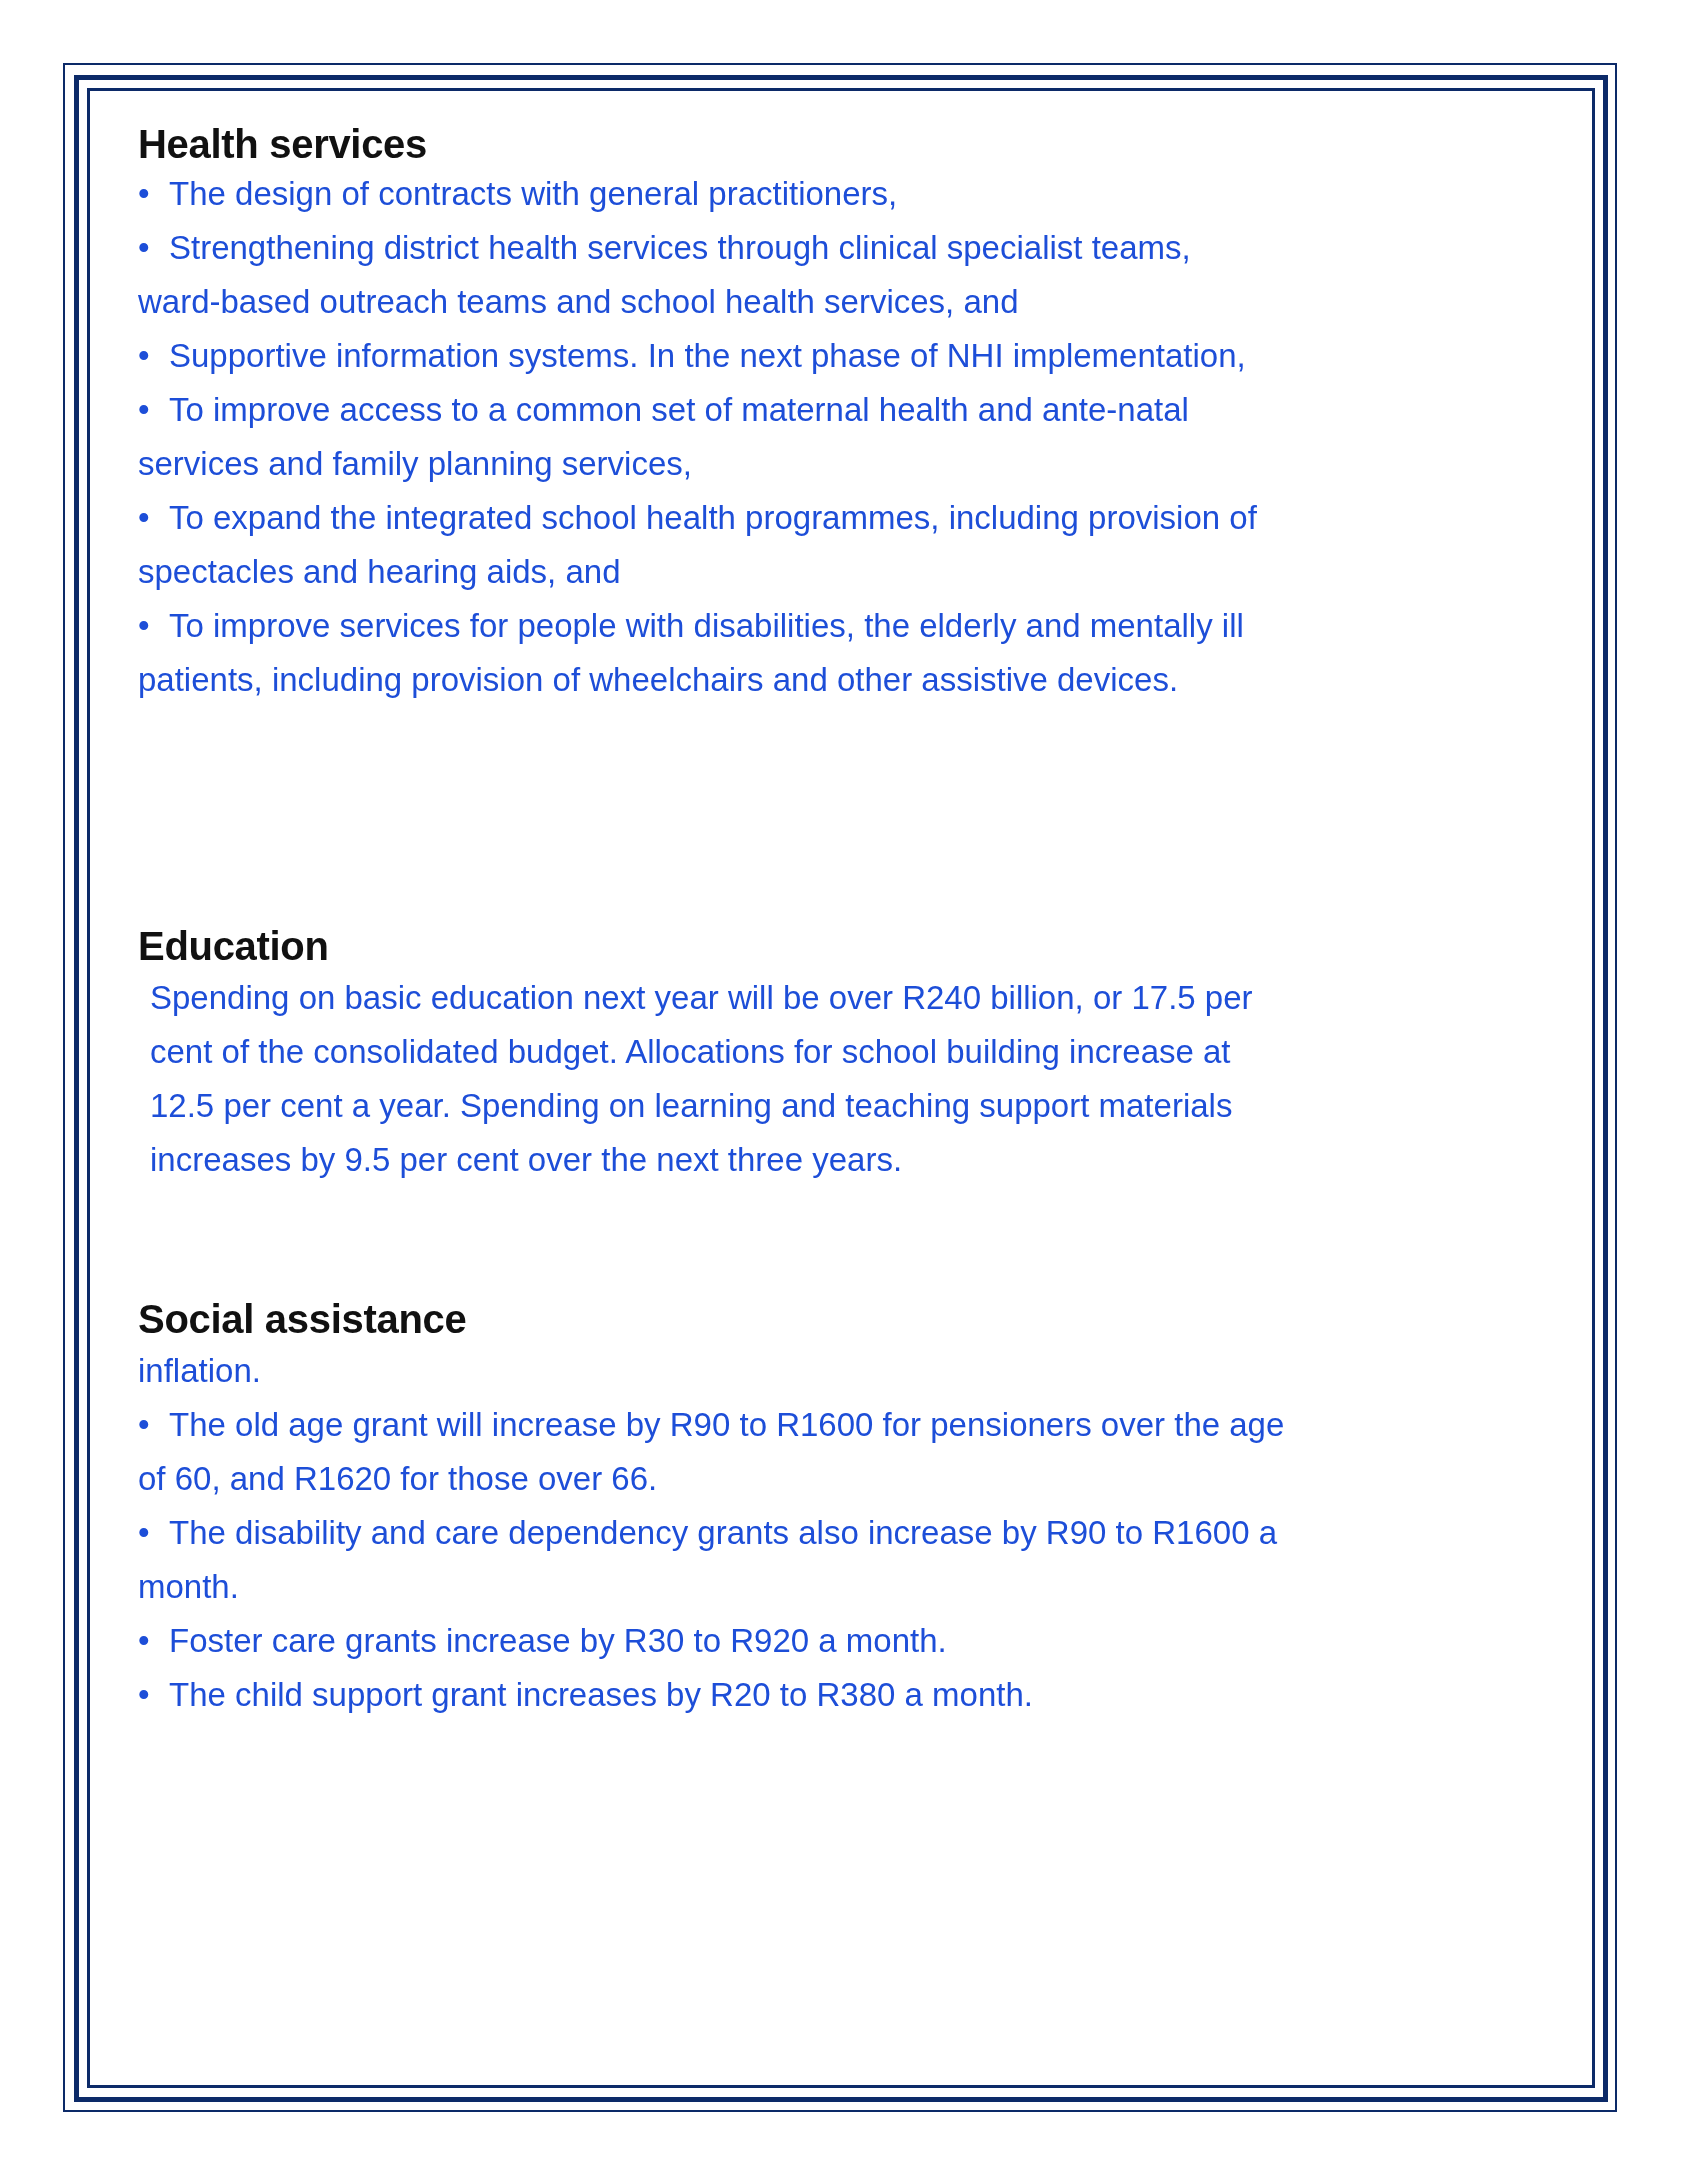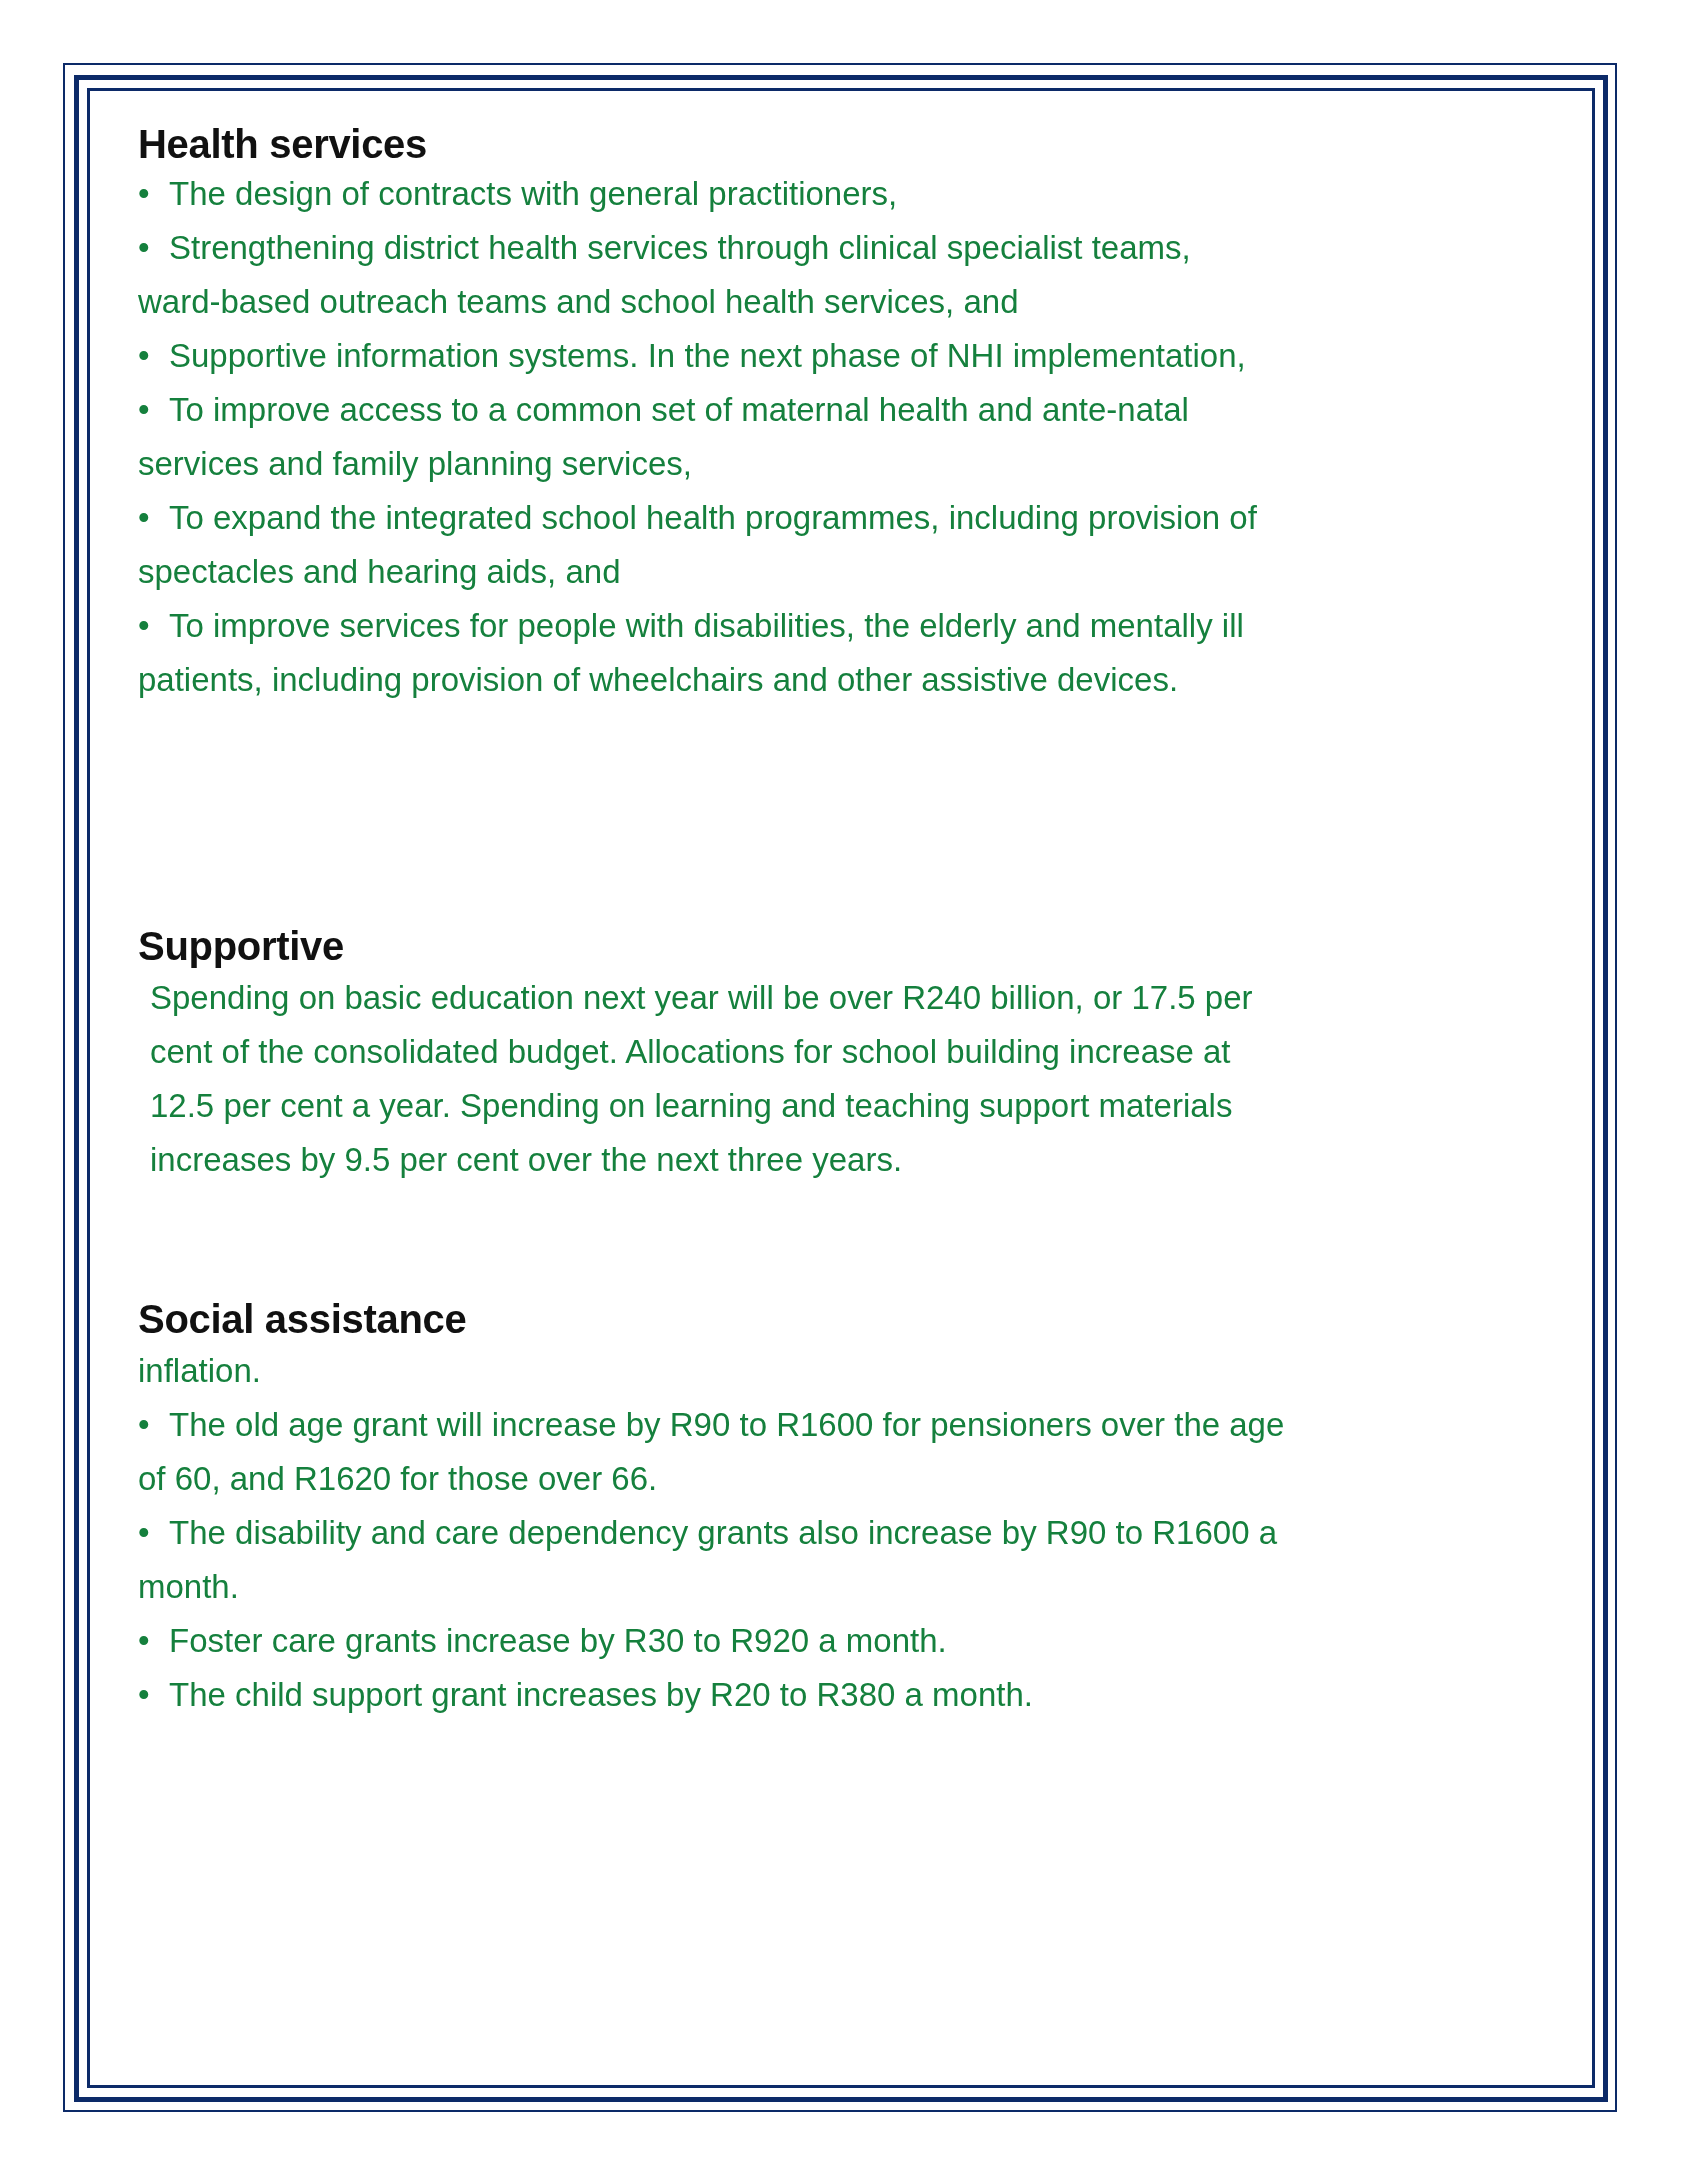--- a/index.html
+++ b/index.html
@@ -11,21 +11,21 @@
 
   .heading {
     position: absolute; left: 138px;
     font-family: Liberation Sans, sans-serif; font-weight: bold;
     font-size: 40px; line-height: 50px; color: #111111; white-space: nowrap;
     letter-spacing: -0.3px;
   }
   .body-block {
     position: absolute; left: 138px;
     font-family: "Liberation Sans", sans-serif;
-    font-size: 33px; line-height: 54px; color: #15803d;
+    font-size: 33px; line-height: 54px; color: #1d4ed8;
   }
   .line { display: block; white-space: nowrap; height: 54px; }
   .bullet-glyph { display: inline-block; width: 31px; }
 </style>
 </head>
 <body>
 
 <div class="frame frame-outer" style="border-color: rgb(12, 42, 104);"></div>
 <div class="frame frame-middle" style="border-color: rgb(12, 42, 104);"></div>
 <div class="frame frame-inner" style="border-color: rgb(12, 42, 104);"></div>
@@ -37,21 +37,21 @@
     <span class="line"><span>ward-based outreach teams and school health services, and</span></span>
     <span class="line"><span class="bullet-glyph">•</span><span>Supportive information systems. In the next phase of NHI implementation,</span></span>
     <span class="line"><span class="bullet-glyph">•</span><span>To improve access to a common set of maternal health and ante-natal</span></span>
     <span class="line"><span>services and family planning services,</span></span>
     <span class="line"><span class="bullet-glyph">•</span><span>To expand the integrated school health programmes, including provision of</span></span>
     <span class="line"><span>spectacles and hearing aids, and</span></span>
     <span class="line"><span class="bullet-glyph">•</span><span>To improve services for people with disabilities, the elderly and mentally ill</span></span>
     <span class="line"><span>patients, including provision of wheelchairs and other assistive devices.</span></span>
   </div>
 
-<div class="heading" style="top:921px;">Supportive</div>
+<div class="heading" style="top:921px;">Education</div>
 <div class="body-block" style="top:971px;margin-left:12px;">
     <span class="line"><span>Spending on basic education next year will be over R240 billion, or 17.5 per</span></span>
     <span class="line"><span>cent of the consolidated budget. Allocations for school building increase at</span></span>
     <span class="line"><span>12.5 per cent a year. Spending on learning and teaching support materials</span></span>
     <span class="line"><span>increases by 9.5 per cent over the next three years.</span></span>
   </div>
 
 <div class="heading" style="top:1294px;">Social assistance</div>
 <div class="body-block" style="top:1344px;">
     <span class="line"><span>inflation.</span></span>

